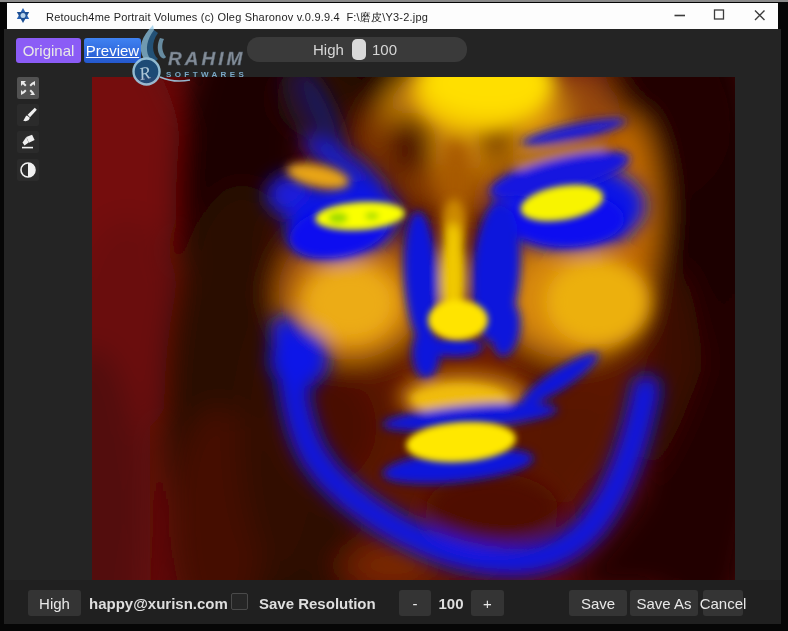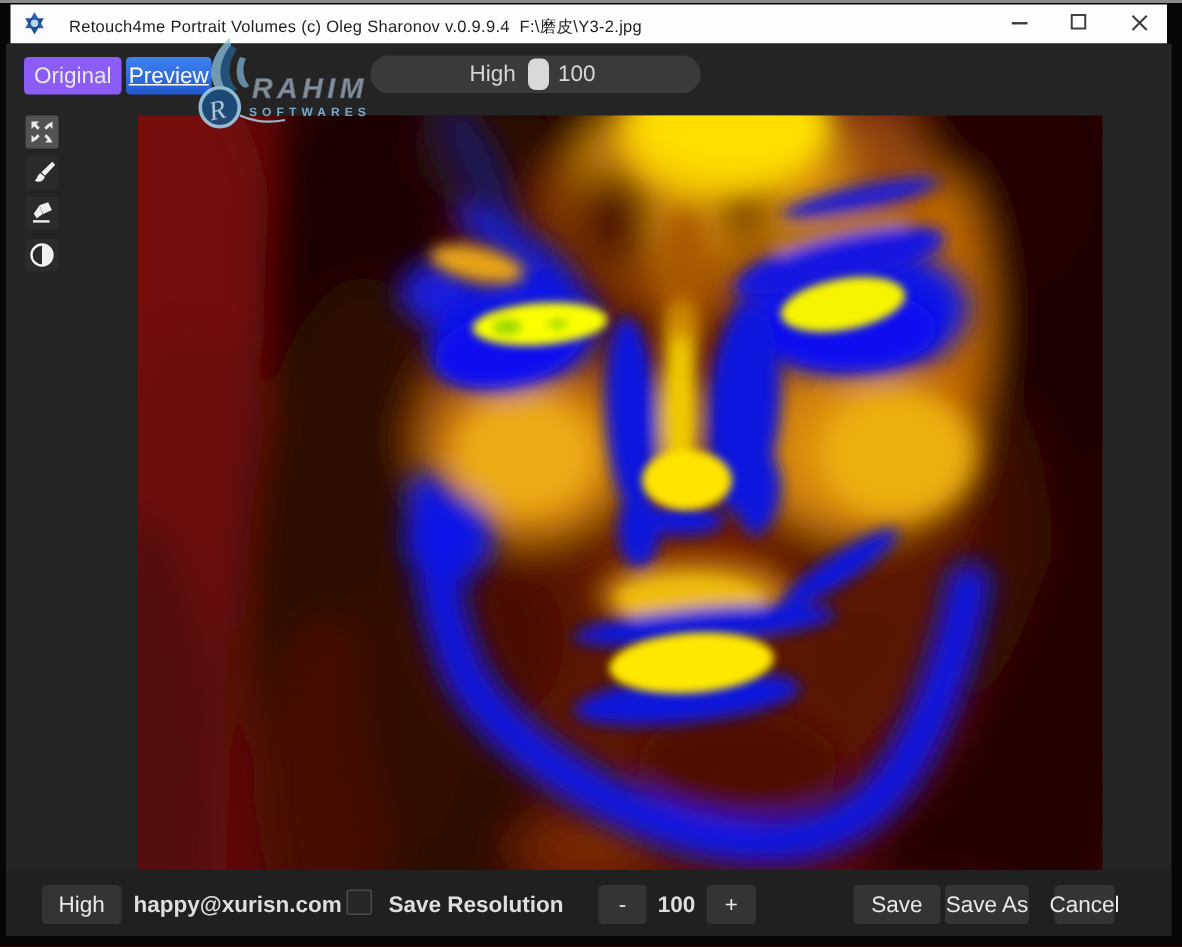--- a/index.html
+++ b/index.html
@@ -219,14 +219,14 @@
 
   <div class="abs" id="bottombar"></div>
   <div class="abs bbtn" style="left:28px;top:590px;width:53px">High</div>
   <div class="abs btxt" style="left:89px">happy@xurisn.com</div>
   <div class="abs" style="left:231px;top:593px;width:15px;height:15px;background:#262626;border:1px solid #4a4a4a;border-radius:2px"></div>
   <div class="abs btxt" style="left:259px">Save Resolution</div>
   <div class="abs bbtn" style="left:399px;top:590px;width:32px">-</div>
   <div class="abs btxt" style="left:437px;width:28px;text-align:center">100</div>
   <div class="abs bbtn" style="left:471px;top:590px;width:33px">+</div>
   <div class="abs bbtn" style="left:569px;top:590px;width:58px">Save</div>
-  <div class="abs bbtn" style="left:630px;top:590px;width:56px">Save As</div>
+  <div class="abs bbtn" style="left:630px;top:590px;width:68px">Save As</div>
   <div class="abs bbtn" style="left:703px;top:590px;width:40px">Cancel</div>
 
 </body></html>

